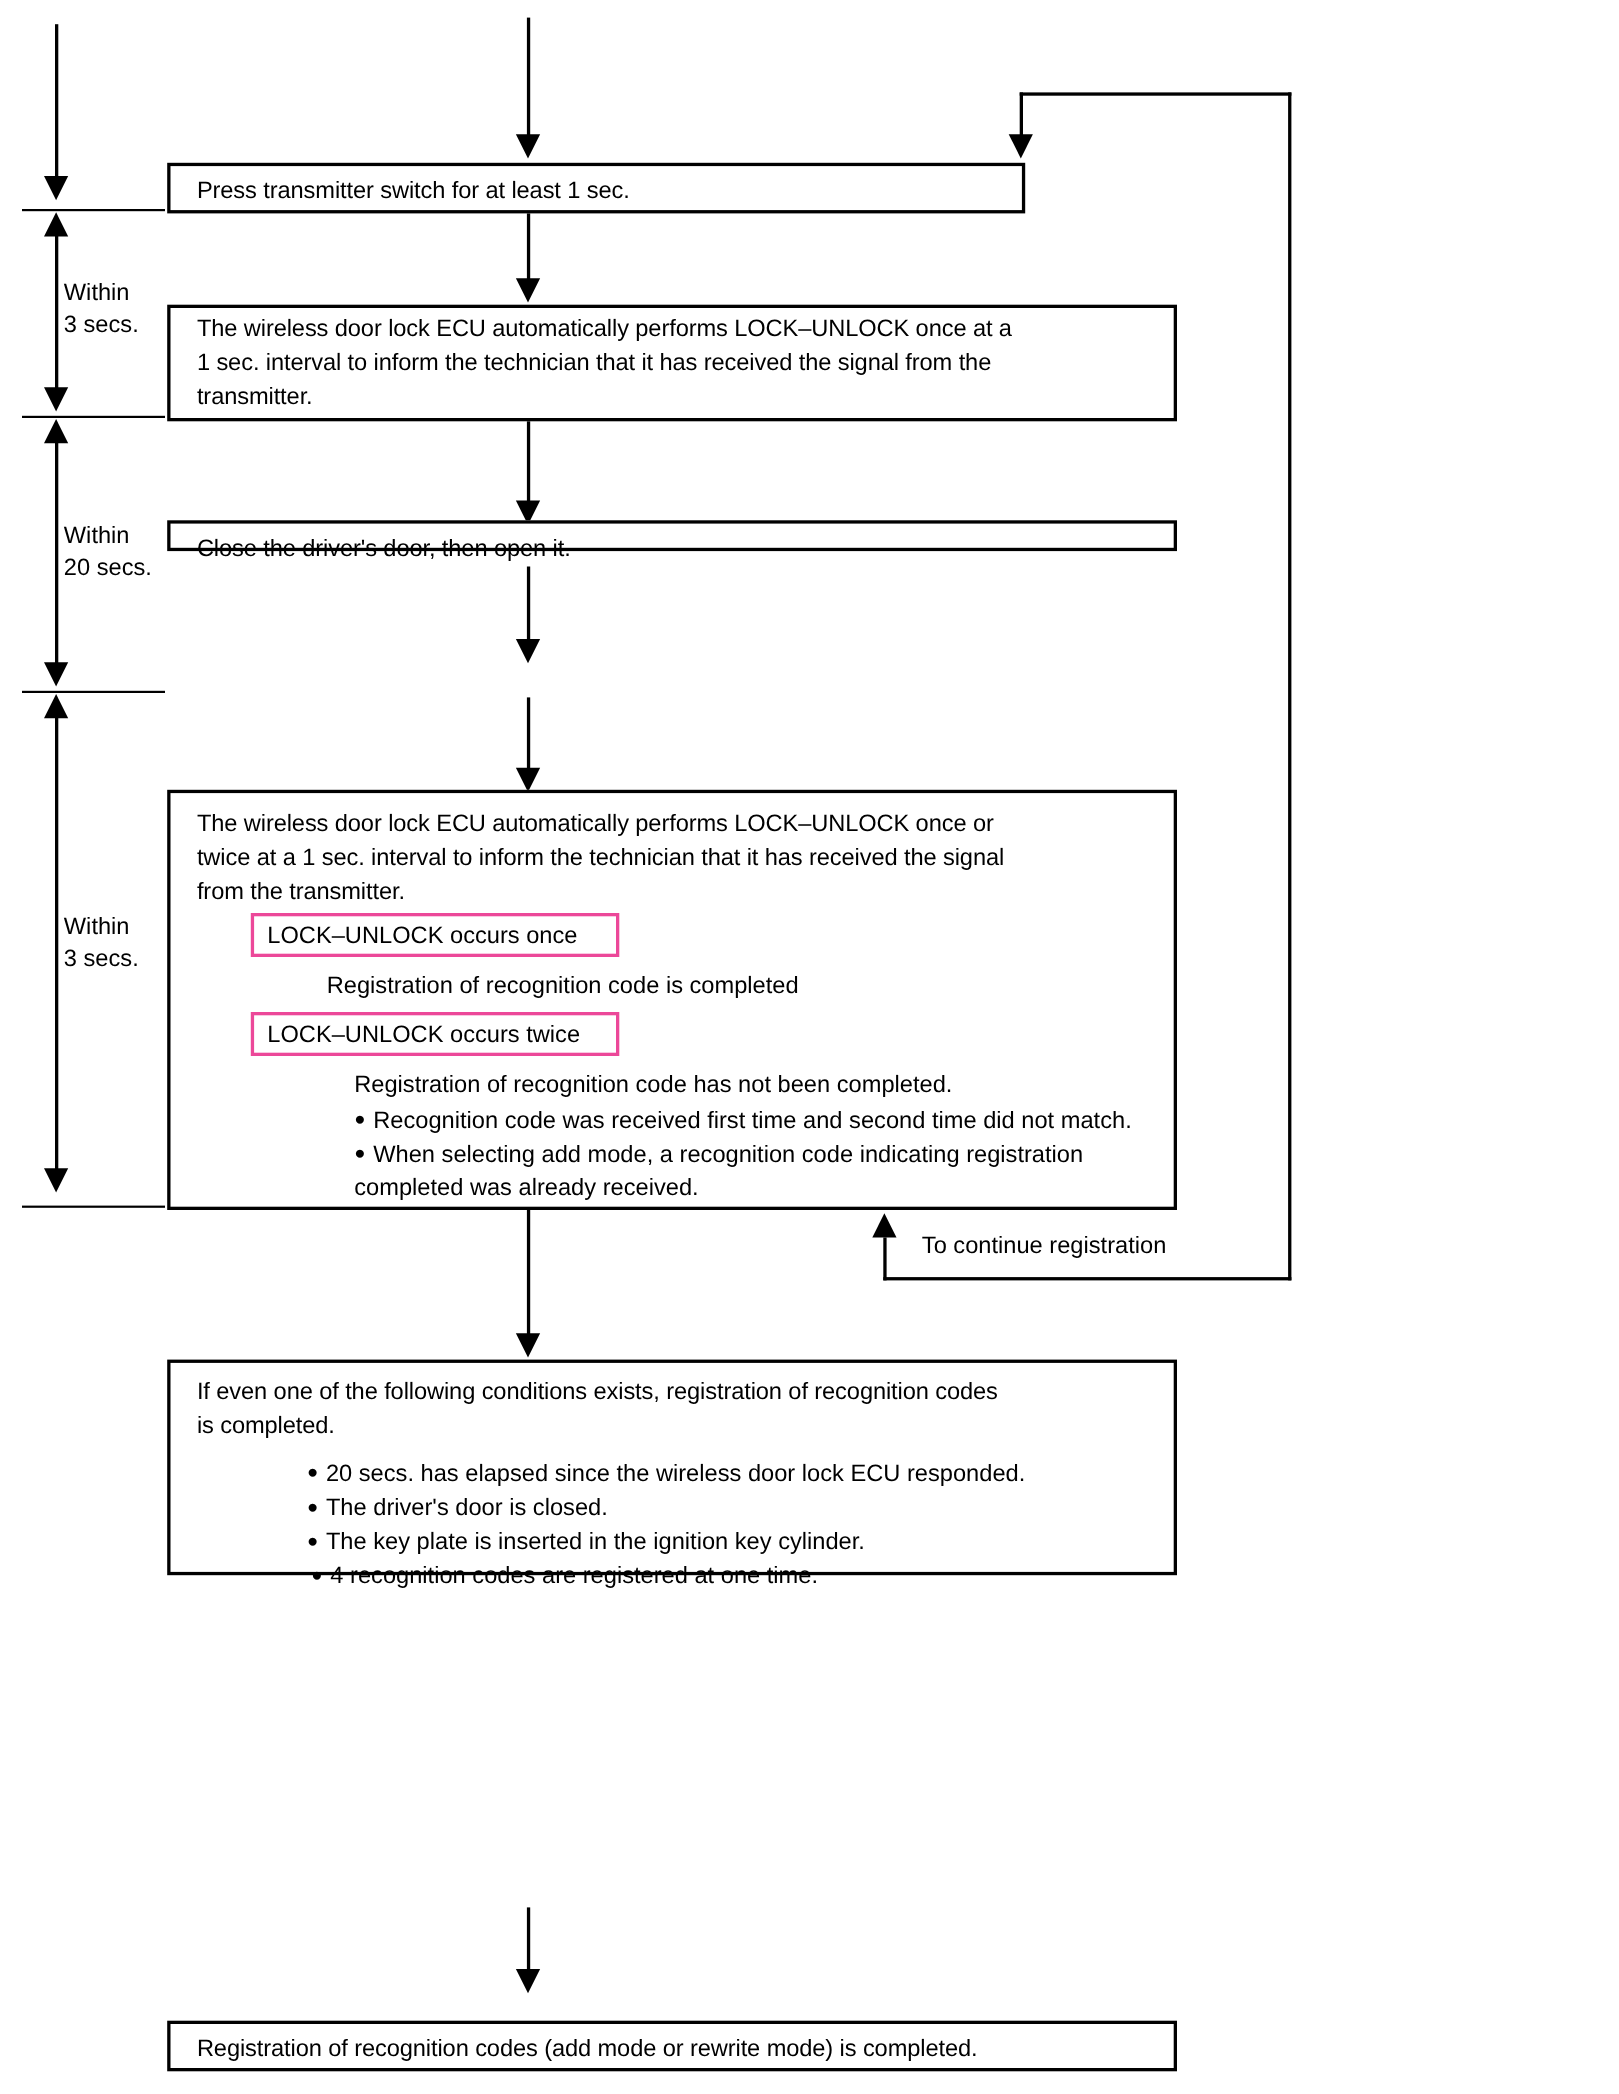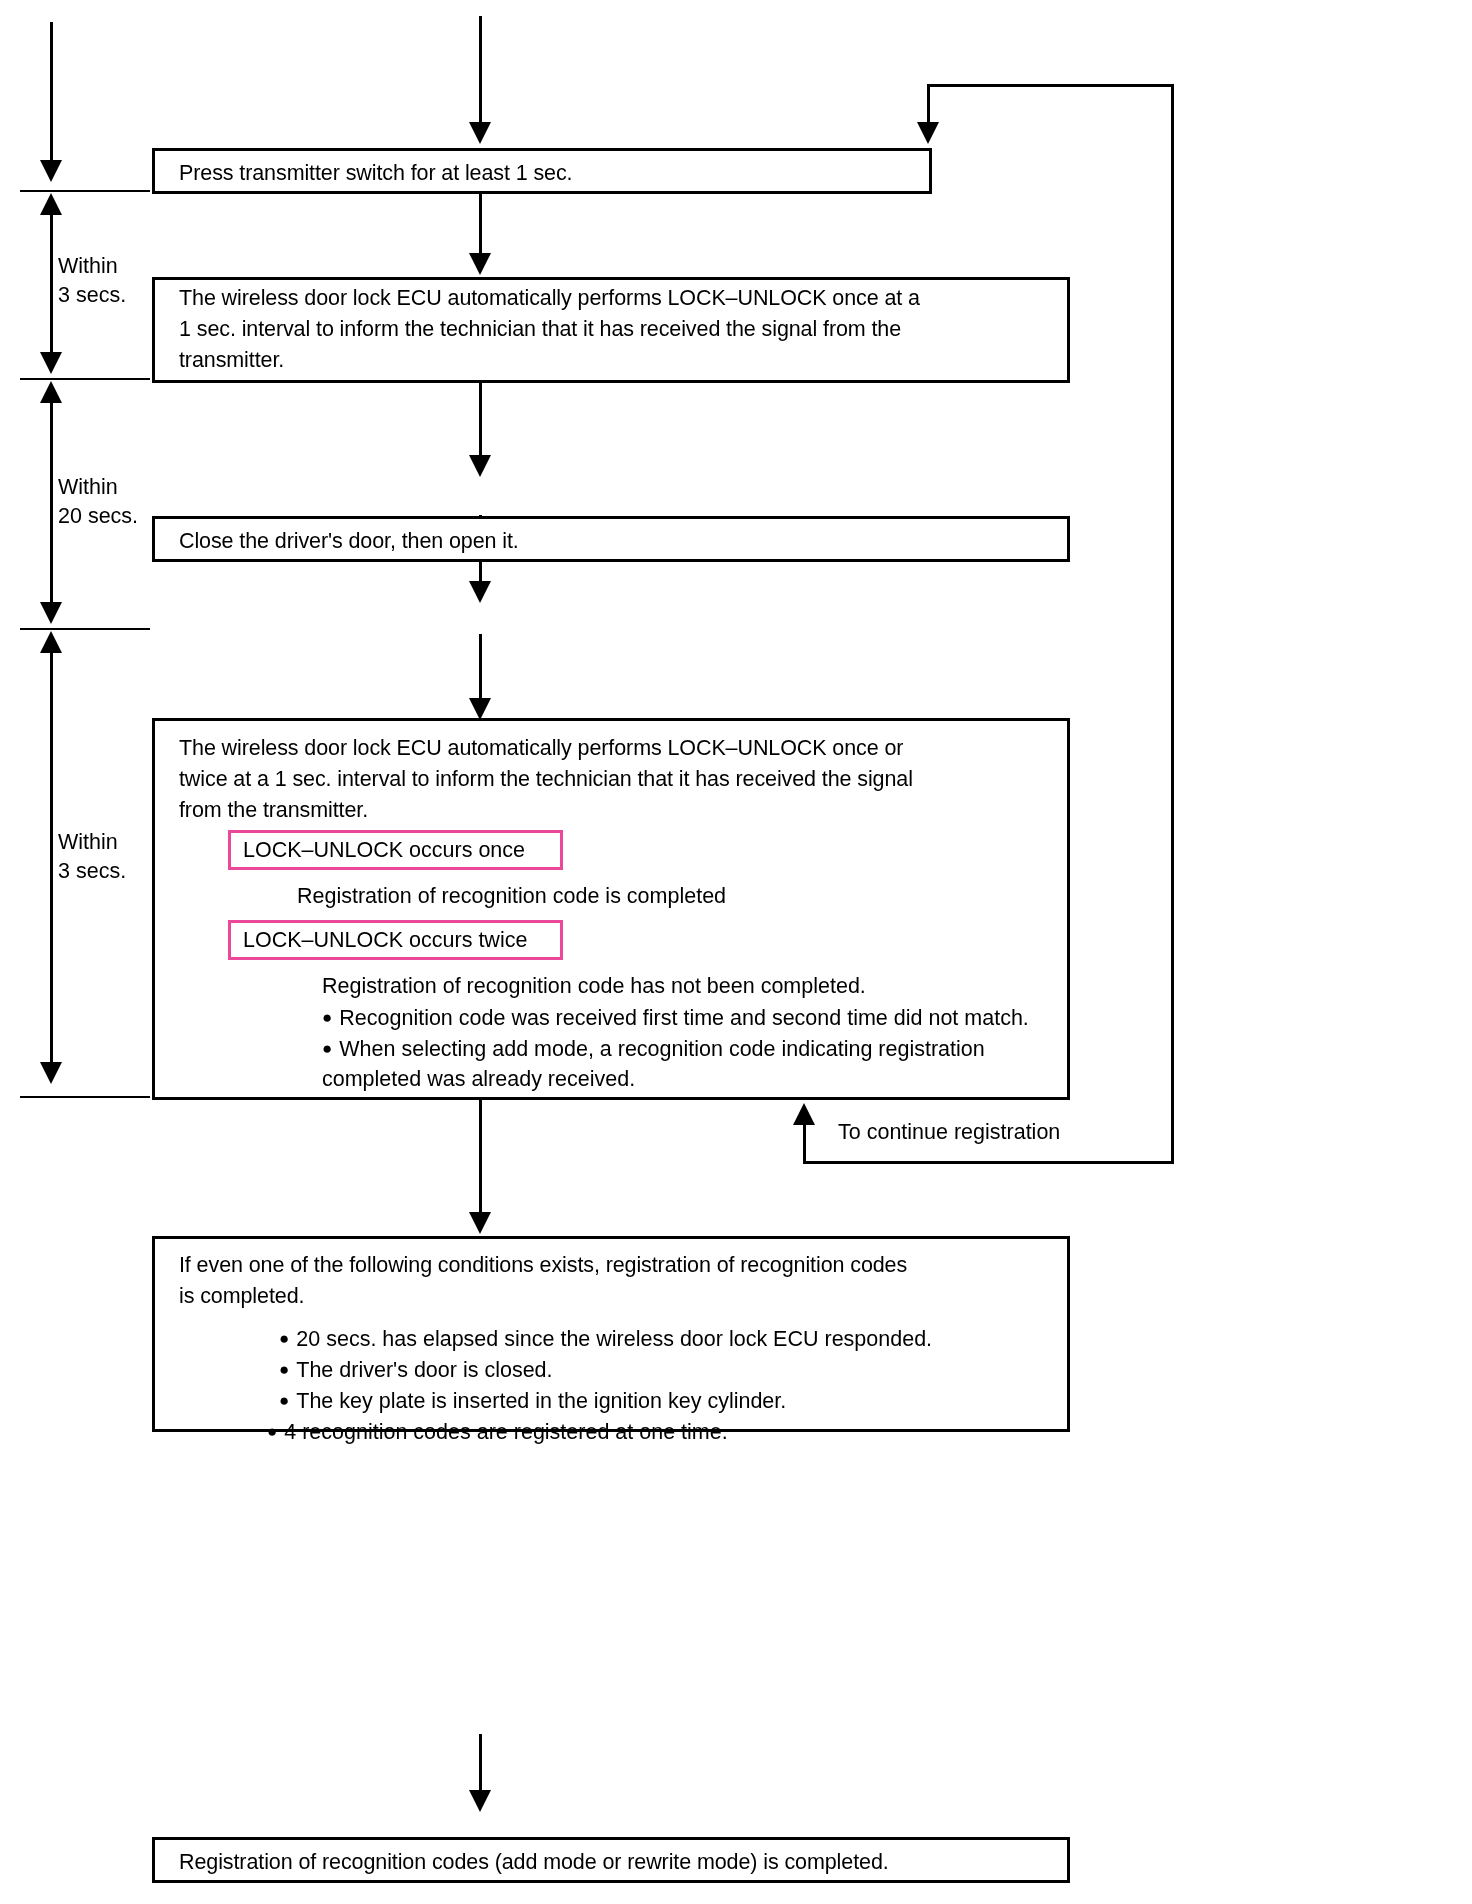--- a/index.html
+++ b/index.html
@@ -181,21 +181,21 @@
   </div>
 
   <div class="box" style="left:152px; top:277px; width:918px; height:106px;">
     <div class="txt" style="top:3px;">
       <div class="boxline">The wireless door lock ECU automatically performs LOCK–UNLOCK once at a</div>
       <div class="boxline">1 sec. interval to inform the technician that it has received the signal from the</div>
       <div class="boxline">transmitter.</div>
     </div>
   </div>
 
-  <div class="box" style="left:152px; top:473px; width:918px; height:46px;margin-top:43px;">
+  <div class="box" style="left:152px; top:473px; width:918px; height:28px;">
     <div class="txt" style="top:7px;">
       <div class="boxline">Close the driver's door, then open it.</div>
     </div>
   </div>
 
 
   <div class="box" style="left:152px; top:718px; width:918px; height:382px;">
     <div class="txt" style="top:12px;">
       <div class="boxline">The wireless door lock ECU automatically performs LOCK–UNLOCK once or</div>
       <div class="boxline">twice at a 1 sec. interval to inform the technician that it has received the signal</div>
@@ -228,21 +228,21 @@
     </div>
     <div class="bullet-line" style="position:absolute; left:124px; top:84px;">
       <span class="dot">●</span><span>20 secs. has elapsed since the wireless door lock ECU responded.</span>
     </div>
     <div class="bullet-line" style="position:absolute; left:124px; top:115px;">
       <span class="dot">●</span><span>The driver's door is closed.</span>
     </div>
     <div class="bullet-line" style="position:absolute; left:124px; top:146px;">
       <span class="dot">●</span><span>The key plate is inserted in the ignition key cylinder.</span>
     </div>
-    <div class="bullet-line" style="position:absolute; left:112px; top:177px;">
+    <div class="bullet-line" style="position:absolute; left:128px; top:177px;">
       <span class="dot">●</span><span>4 recognition codes are registered at one time.</span>
     </div>
   </div>
 
   <div class="box" style="left:152px; top:1812px; width:918px; height:46px;margin-top:25px;">
     <div class="txt" style="top:7px;">
       <div class="boxline">Registration of recognition codes (add mode or rewrite mode) is completed.</div>
     </div>
   </div>
 

